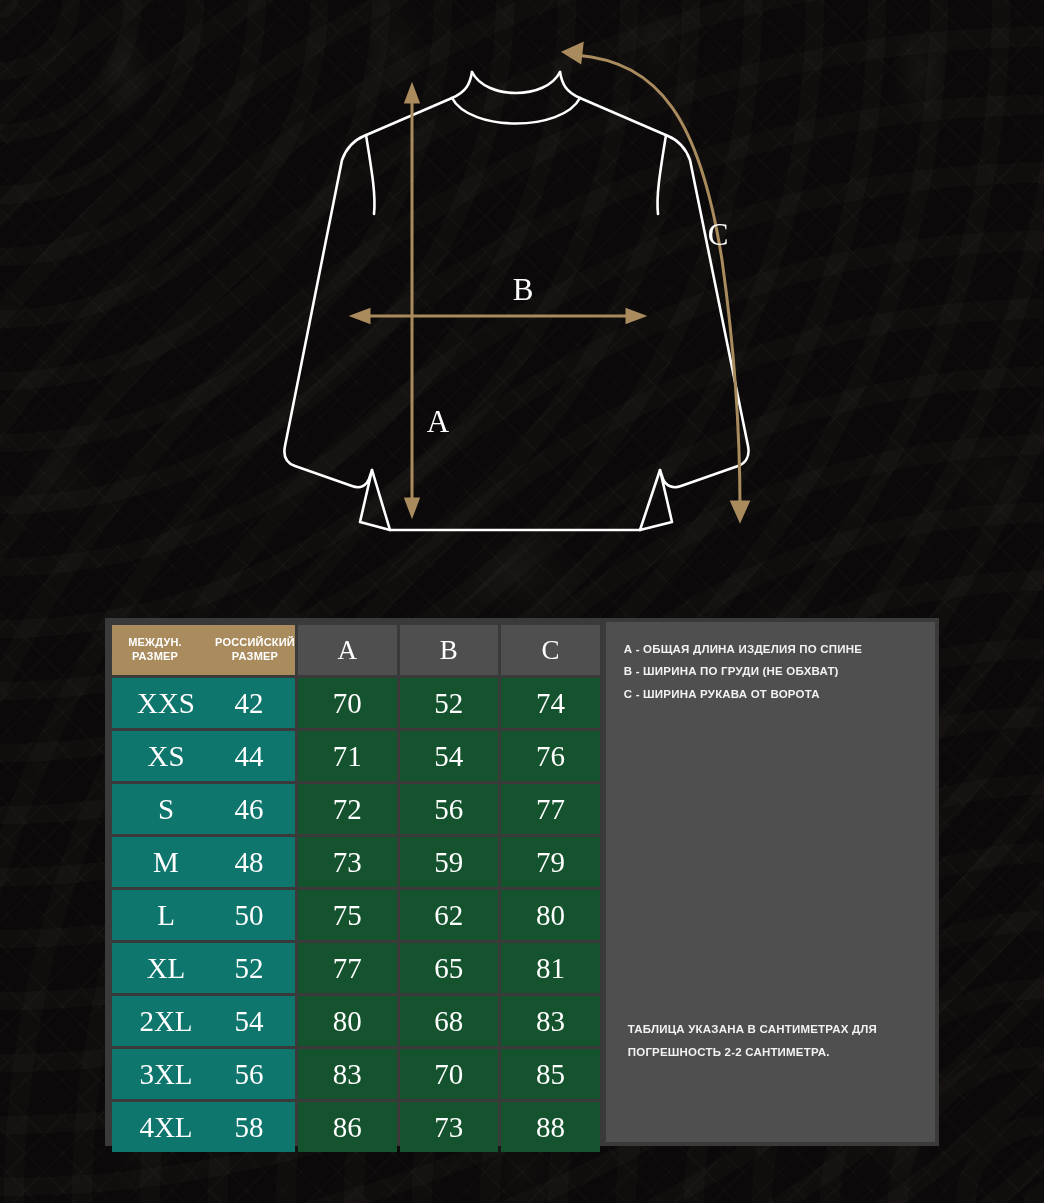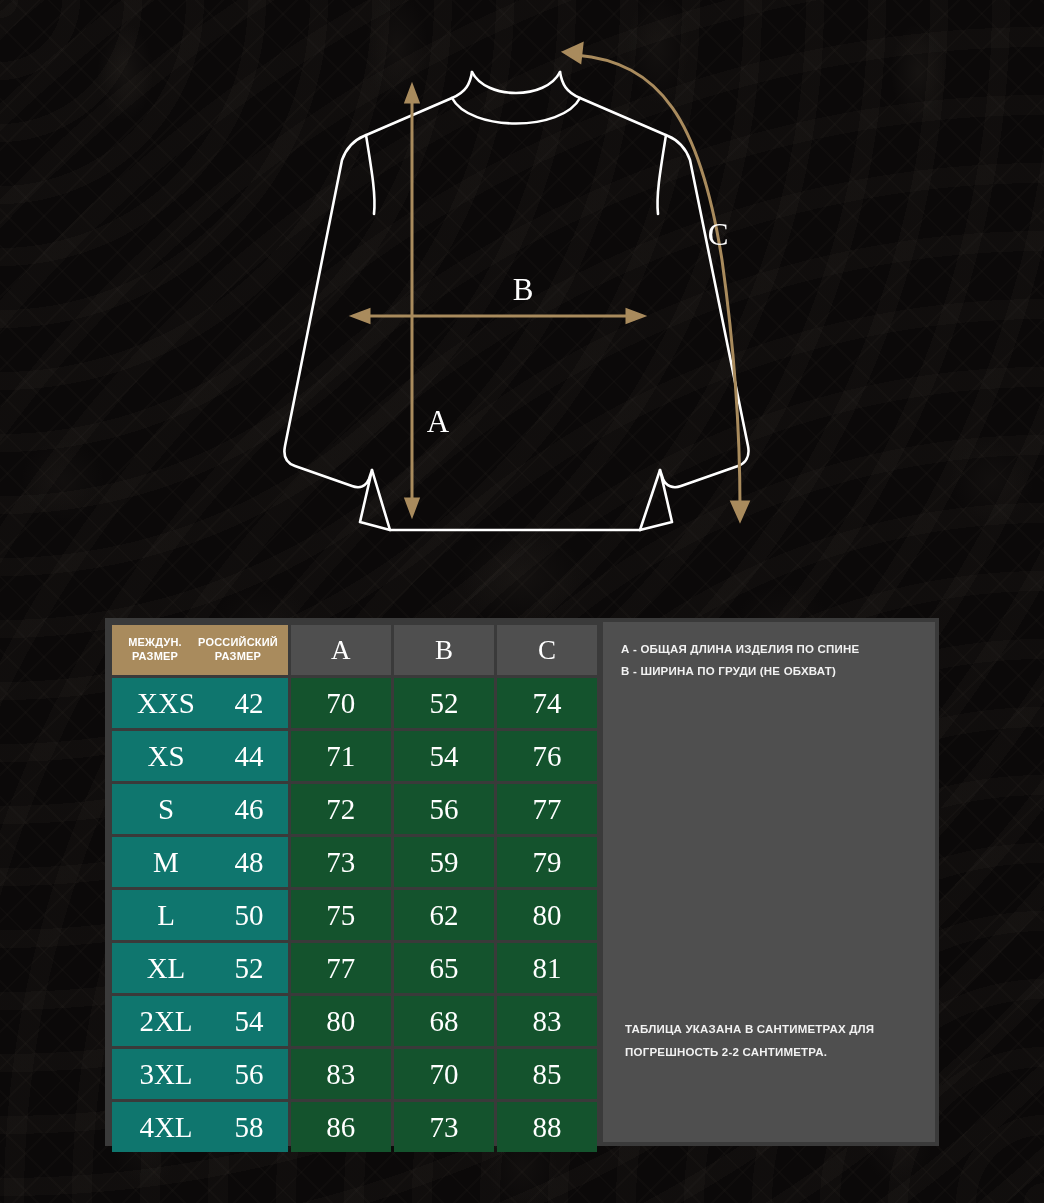--- a/index.html
+++ b/index.html
@@ -91,21 +91,21 @@
     font-family: "Liberation Sans", sans-serif;
     font-weight: bold;
     font-size: 11px;
     letter-spacing: .2px;
     line-height: 1.25;
     text-align: left;
     padding: 0 0 0 10px !important;
   }
   .hdr-size .two {
     display: flex;
-    gap: 10px;
+    gap: 27px;
   }
   .hdr-size .two span { display: block; }
   .hdr-size .c1 { width: 66px; }
 
   .hdr-letter {
     background: #4f4f4f;
     height: 50px;
     color: #ffffff;
     font-family: "Liberation Serif", serif;
     font-size: 27px;
@@ -347,19 +347,20 @@
           <td class="cell-val col-val">73</td>
           <td class="cell-val col-val">88</td>
         </tr>
       </tbody>
   </table>
 
   <div id="legend">
     <div class="legend-box legend-top">
       <span class="sp">А - ОБЩАЯ ДЛИНА ИЗДЕЛИЯ ПО СПИНЕ</span>
       <span class="sp">В - ШИРИНА ПО ГРУДИ (НЕ ОБХВАТ)</span>
+      <span class="sp">С - ШИРИНА РУКАВА ОТ ВОРОТА</span>
     </div>
     <div class="legend-box legend-bottom">
       <span class="ln">ТАБЛИЦА УКАЗАНА В САНТИМЕТРАХ ДЛЯ</span>
       <span class="ln">ПОГРЕШНОСТЬ 2-2 САНТИМЕТРА.</span>
     </div>
   </div>
 </div>
 
 </body></html>

